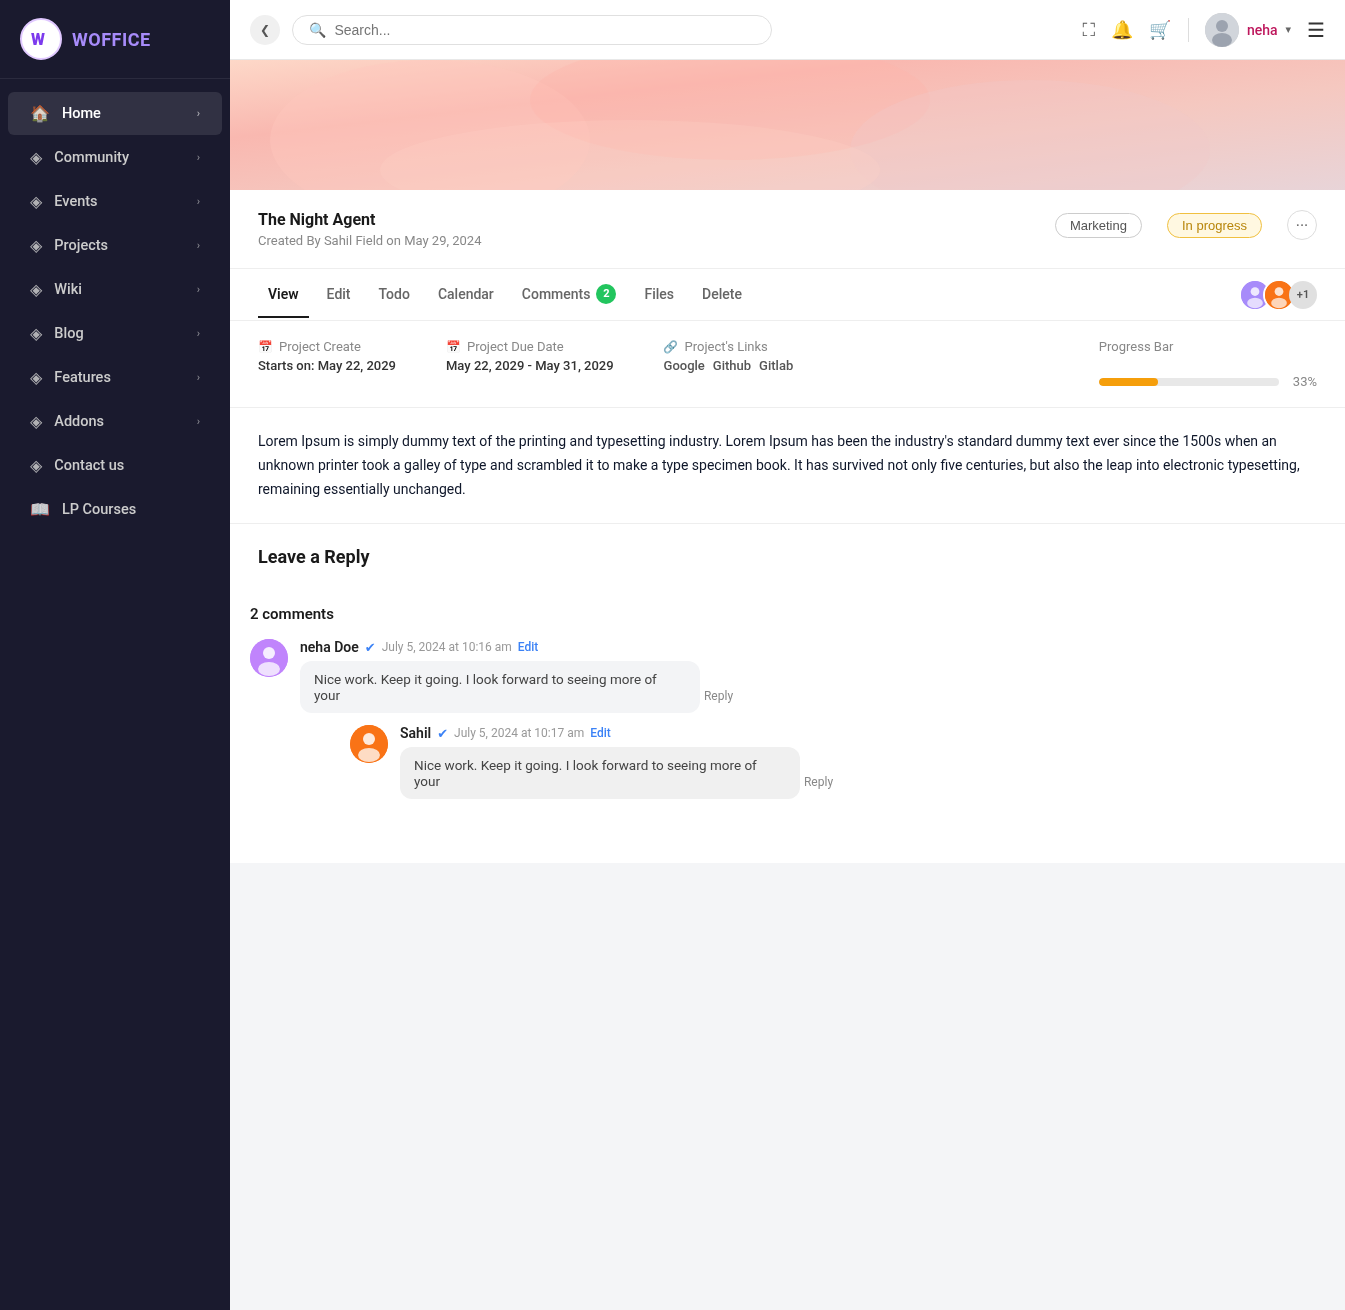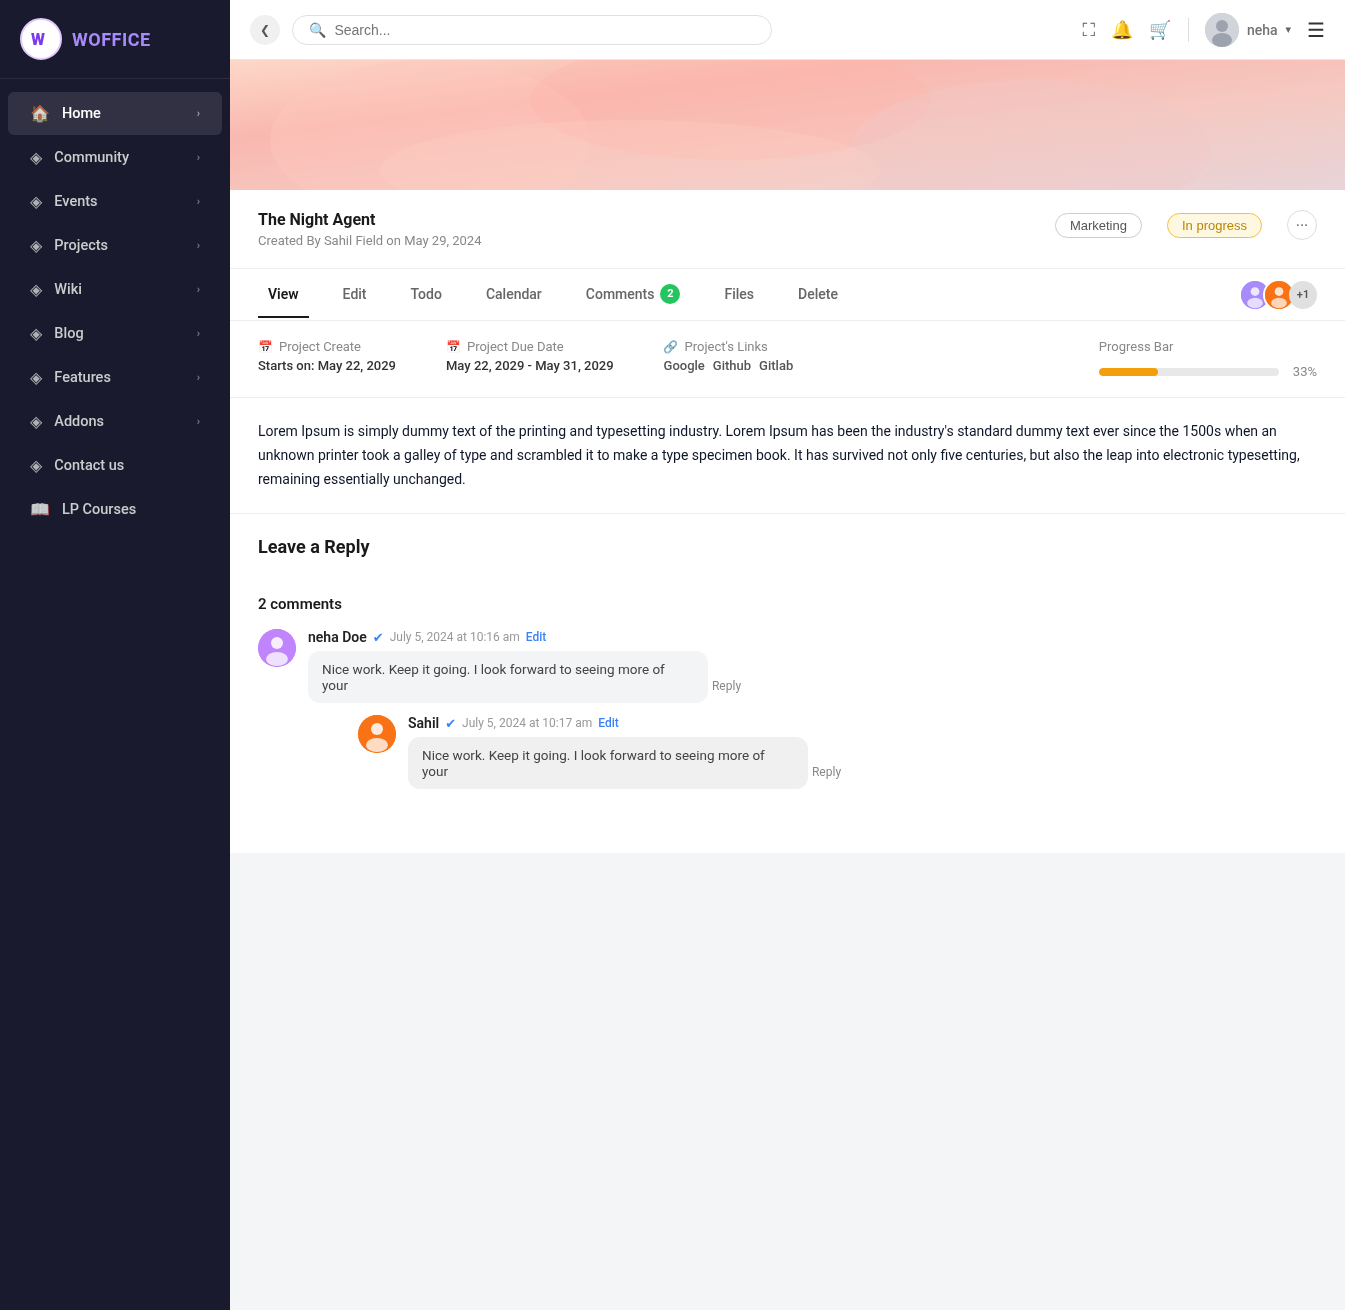--- a/index.html
+++ b/index.html
@@ -133,21 +133,21 @@
       width: 34px;
       height: 34px;
       border-radius: 50%;
       background: #ccc;
       display: flex;
       align-items: center;
       justify-content: center;
       font-size: 18px;
       color: #888;
     }
-    .user-name { font-size: 14px; font-weight: 500; color: #737373; }
+    .user-name { font-size: 14px; font-weight: 500; color: #be185d; }
     .topbar-menu-icon { font-size: 20px; color: #333; cursor: pointer; }
 
     
     .content-scroll {
       flex: 1;
       overflow-y: auto;
       background: #f4f5f7;
       padding: 0;
     }
 
@@ -213,21 +213,21 @@
     
     .tabs-bar {
       background: #fff;
       padding: 0 28px;
       display: flex;
       align-items: center;
       justify-content: space-between;
       border-bottom: 1px solid #eee;
       min-height: 52px;
     }
-    .tabs-list { display: flex; gap: 24px; align-items: center; }
+    .tabs-list { display: flex; gap: 8px; align-items: center; }
     .tab-item {
       padding: 14px 10px;
       font-size: 14px;
       color: #666;
       cursor: pointer;
       border-bottom: 2px solid transparent;
       display: flex;
       align-items: center;
       gap: 6px;
       font-weight: 500;
@@ -291,21 +291,21 @@
       align-items: center;
       gap: 6px;
       font-size: 13px;
       color: #888;
     }
     .info-label-icon { font-size: 12px; }
     .info-value { font-size: 13px; color: #333; font-weight: 500; }
     .info-links { display: flex; gap: 8px; }
     .info-link { font-size: 13px; color: #555; font-weight: 500; cursor: pointer; }
     .progress-block { margin-left: auto; }
-    .progress-label { font-size: 13px; color: #888; margin-bottom: 6px; }
+    .progress-label { font-size: 13px; color: #888; margin-bottom: 16px; }
     .progress-bar-wrap { display: flex; align-items: center; gap: 14px; }
     .progress-bar-bg {
       width: 180px;
       height: 8px;
       background: #e8e8e8;
       border-radius: 4px;
       overflow: hidden;
     }
     .progress-bar-fill {
       height: 100%;
@@ -353,21 +353,21 @@
       display: flex;
       align-items: center;
       justify-content: center;
       cursor: pointer;
       color: #fff;
       font-size: 16px;
       flex-shrink: 0;
     }
 
     
-    .comments-section { background: #fff; padding: 0 28px 28px; }
+    .comments-section { background: #fff; padding: 0 20px 28px; }
     .comments-count { font-size: 15px; font-weight: 600; color: #1a1a1a; padding-bottom: 16px; }
     .comment-item { display: flex; gap: 12px; margin-bottom: 18px; }
     .comment-avatar {
       width: 38px;
       height: 38px;
       border-radius: 50%;
       flex-shrink: 0;
       overflow: hidden;
       display: flex;
       align-items: center;

